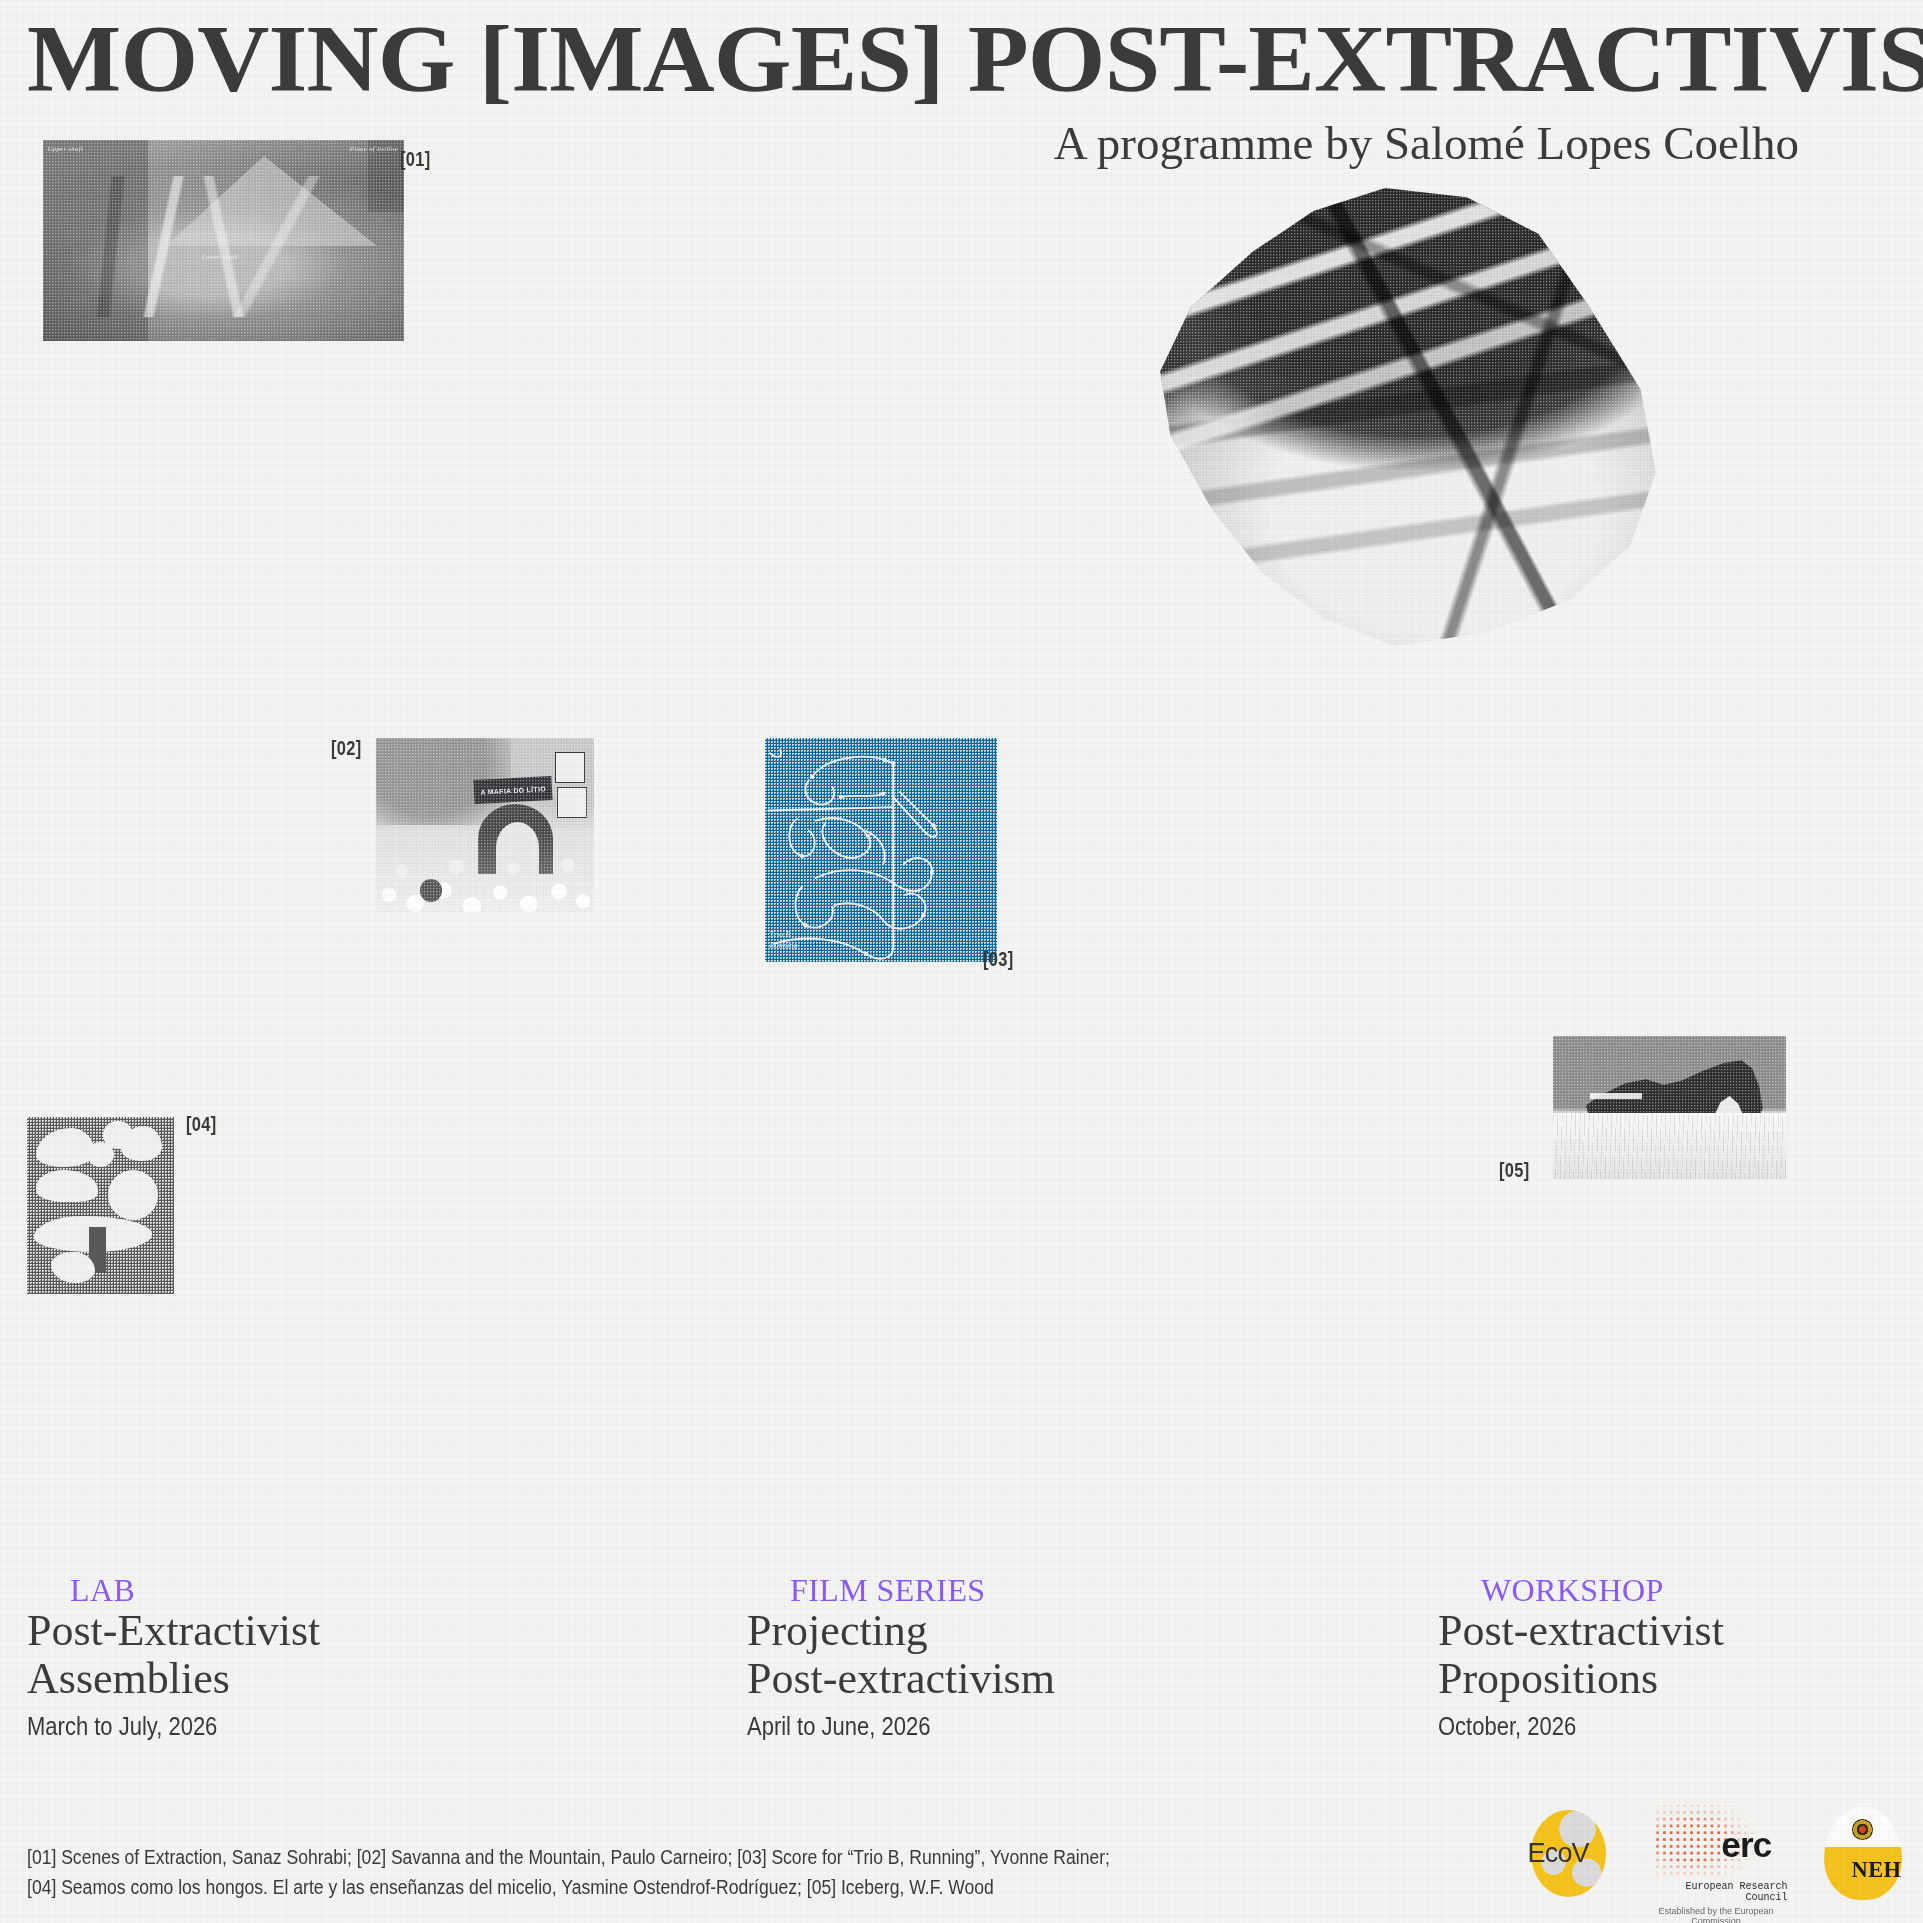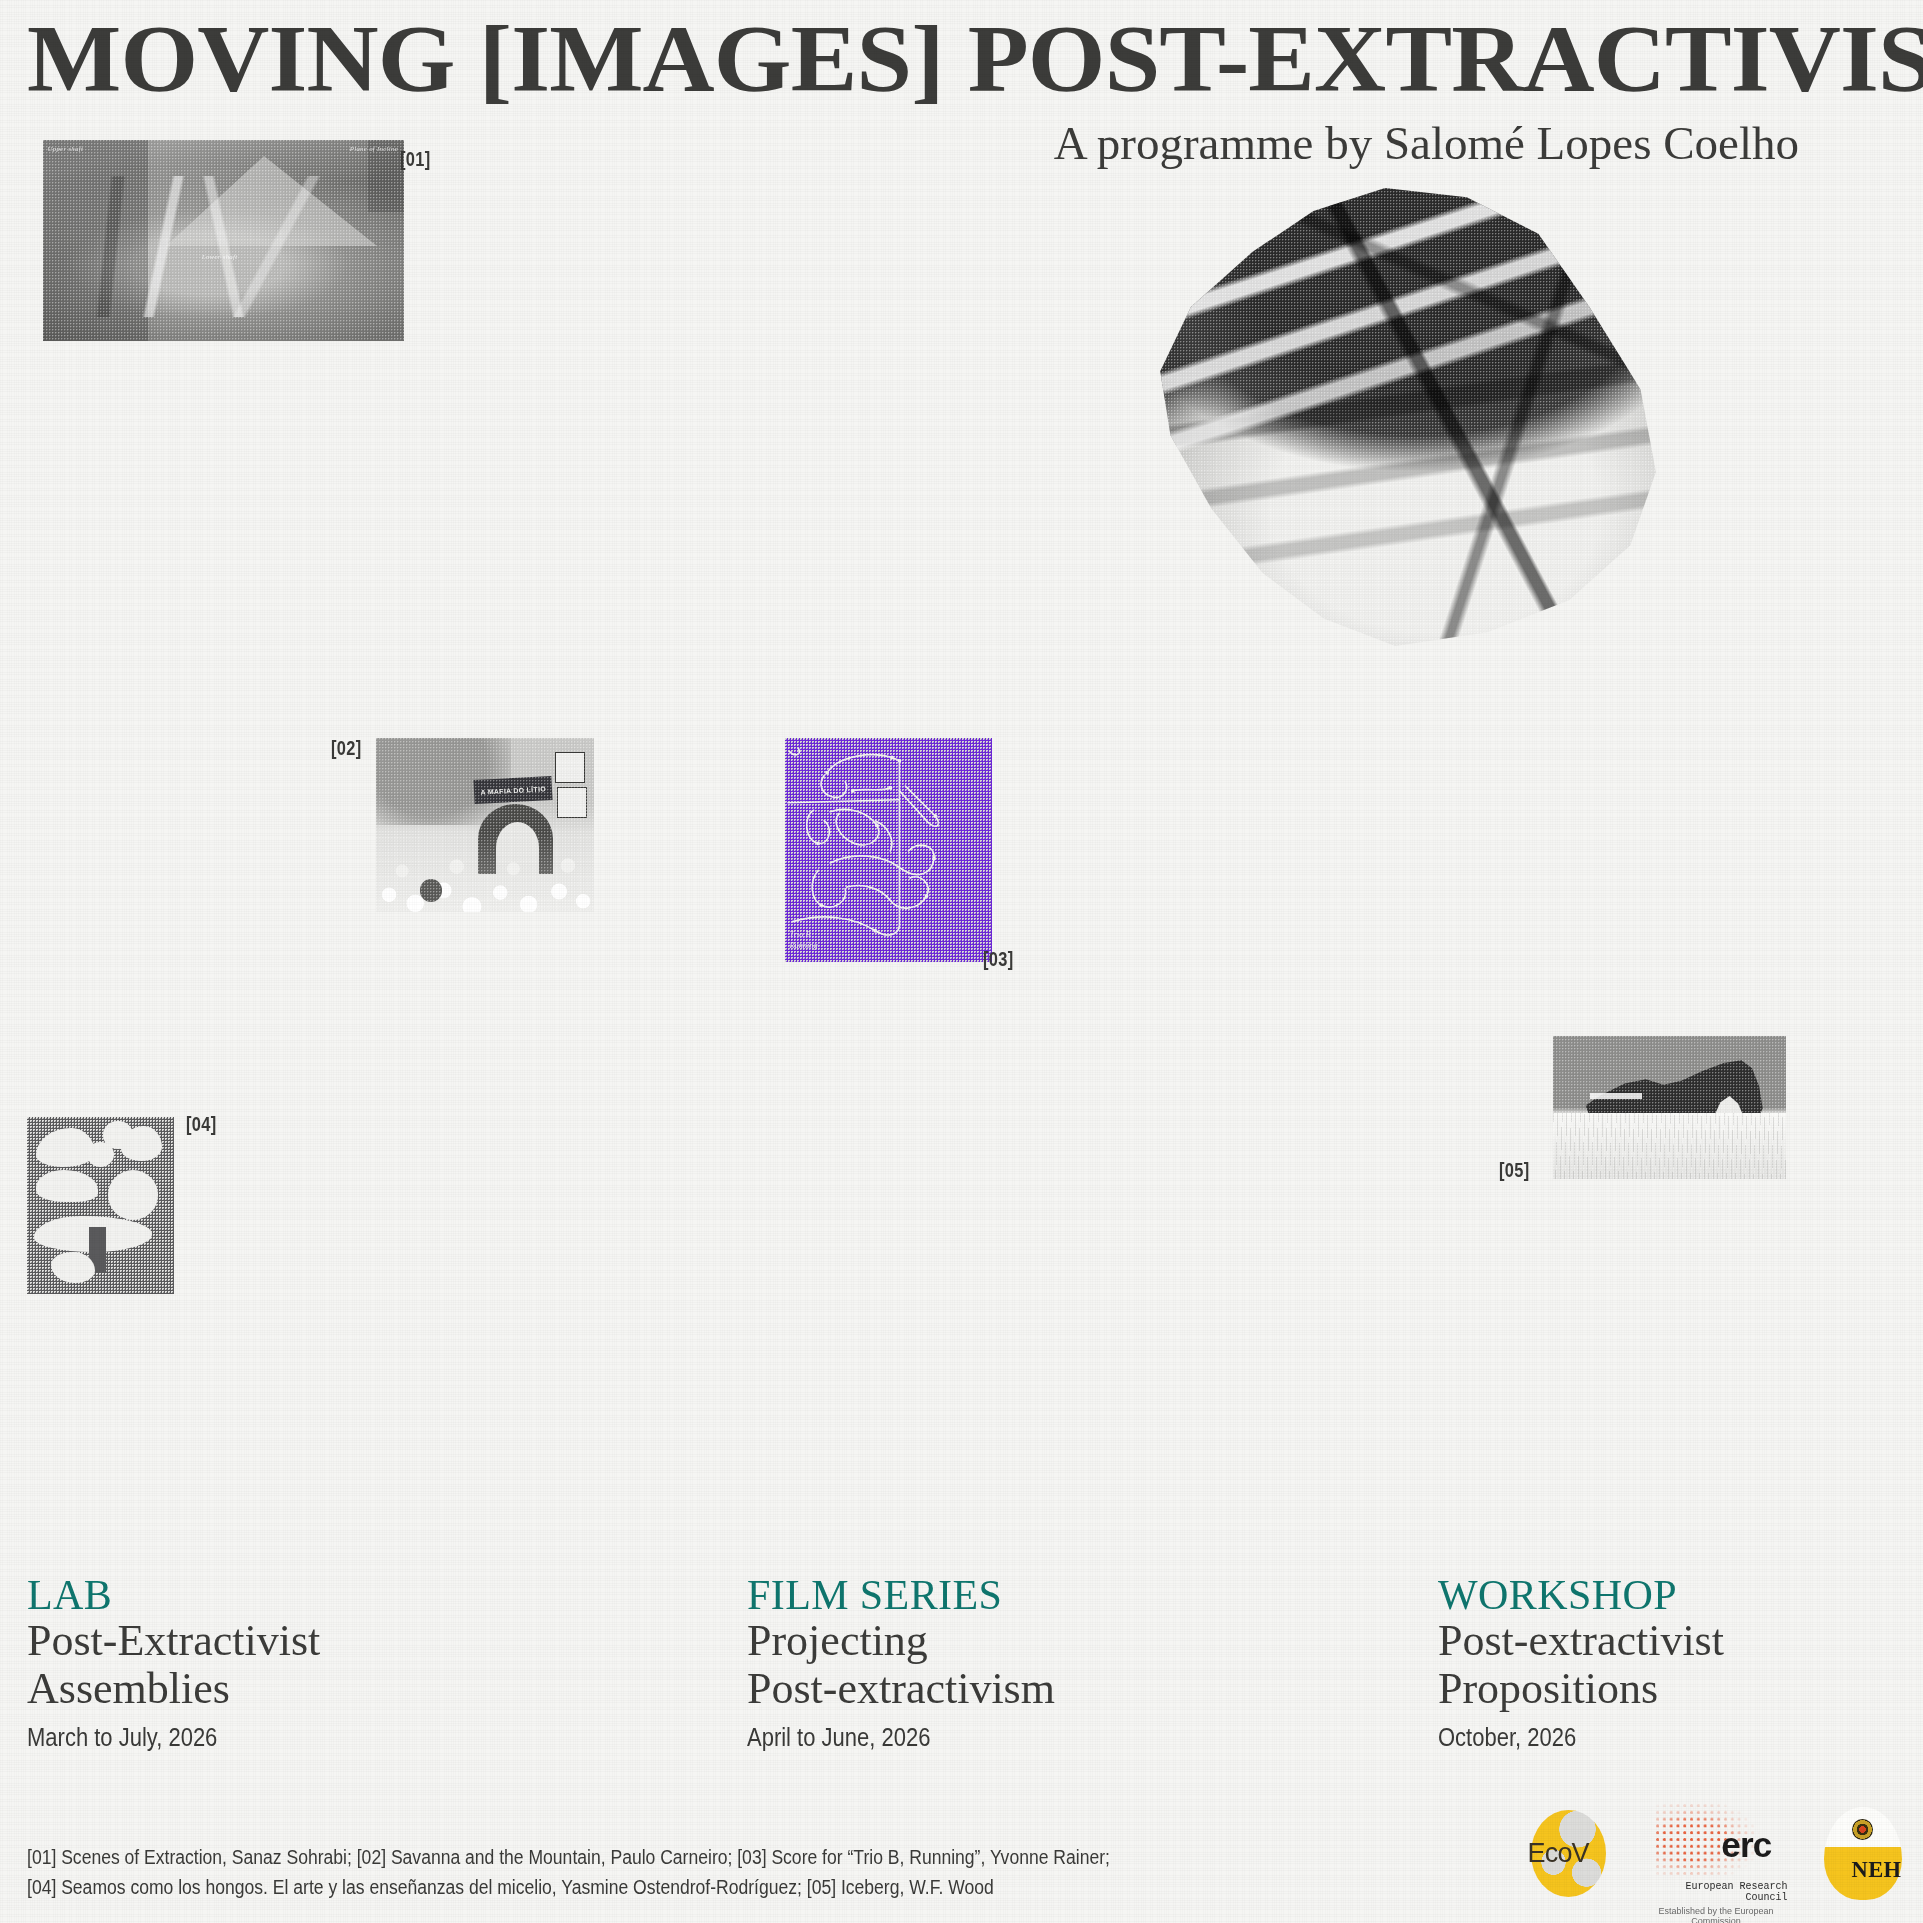--- a/index.html
+++ b/index.html
@@ -160,23 +160,22 @@
   #img02 .banner span{
     font-family:"Liberation Sans", sans-serif;font-weight:700;font-size:6.8px;
     color:#f0f0ee;line-height:1.05;text-align:center;letter-spacing:0.4px;
   }
   #img02 .sign{position:absolute;right:4%;top:8%;width:13%;height:17%;background:#f0f0ee;border:1.5px solid #3a3a38;transform:rotate(0deg);}
   #img02 .sign2{position:absolute;right:3%;top:28%;width:13%;height:17%;background:#f0f0ee;border:1.5px solid #3a3a38;}
   #img02 .drum{position:absolute;left:20%;bottom:6%;width:22.5px;height:22.5px;border-radius:50%;background:#5a5a58;}
 
   
   #img03 .imgframe{
-    width:207px;height:224px;
-    background:#6d28d9;
-    margin-left:20px;
+    width:232px;height:224px;
+    background:#0369a1;
   }
   #img03 .dots{
     position:absolute;inset:0;
     background-image:radial-gradient(circle at 0.8px 0.8px, #d8d8d6 0.8px, transparent 1.1px);
     background-size:3px 3px;
   }
   #img03 svg{position:absolute;inset:0;}
   #img03 .hand{
     position:absolute;left:4.5px;bottom:10.5px;
     font-family:"Liberation Serif",serif;font-style:italic;
@@ -223,21 +222,21 @@
     background:
       repeating-linear-gradient(92deg, rgba(160,160,158,.30) 0 0.8px, transparent 0.8px 4.5px),
       linear-gradient(180deg,#fafaf8 0%, #e4e4e2 100%);
   }
   #img05 .gleam{position:absolute;left:16%;top:40%;width:22%;height:4%;background:rgba(255,255,255,.85);}
 
   
   .col{position:absolute;top:1574px;}
   .col .kicker{
     font-family:"Liberation Serif", serif;font-weight:400;
-    font-size:42px;line-height:1.02;letter-spacing:0.4px;color:#0f766e;
+    font-size:32px;line-height:1.02;letter-spacing:0.4px;color:#8b5cf6;margin-left:43px;
   }
   .col .pname{
     font-family:"Liberation Serif", serif;font-weight:400;
     font-size:44px;line-height:1.06;color:#3c3c3a;margin-top:1.5px;
   }
   .col .dates{
     font-family:"Liberation Sans", sans-serif;font-weight:400;
     font-size:25px;line-height:1.1;color:#3a3a38;margin-top:10.5px;
     transform:scaleX(.88);transform-origin:left center;white-space:nowrap;
   }

